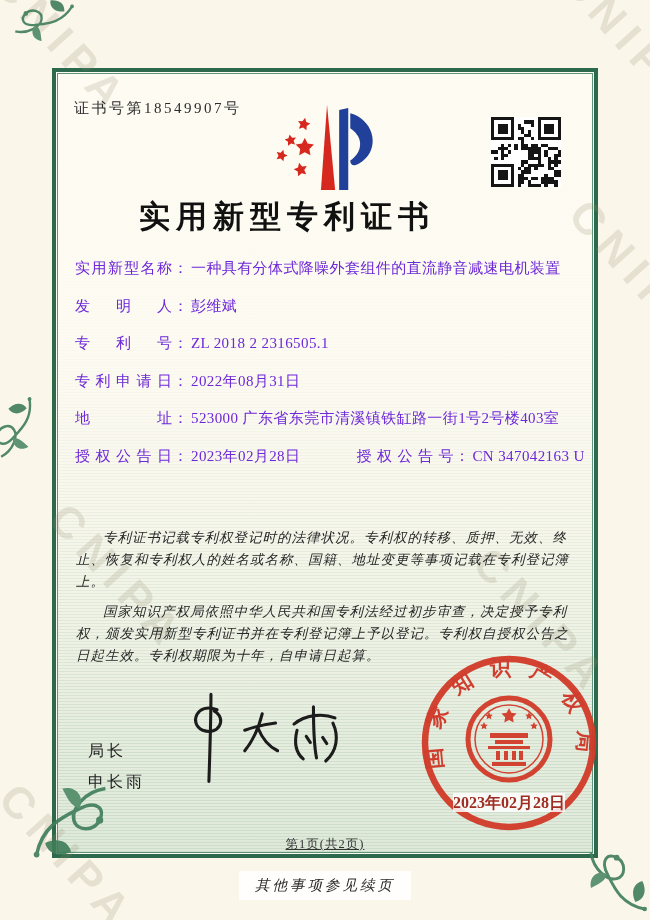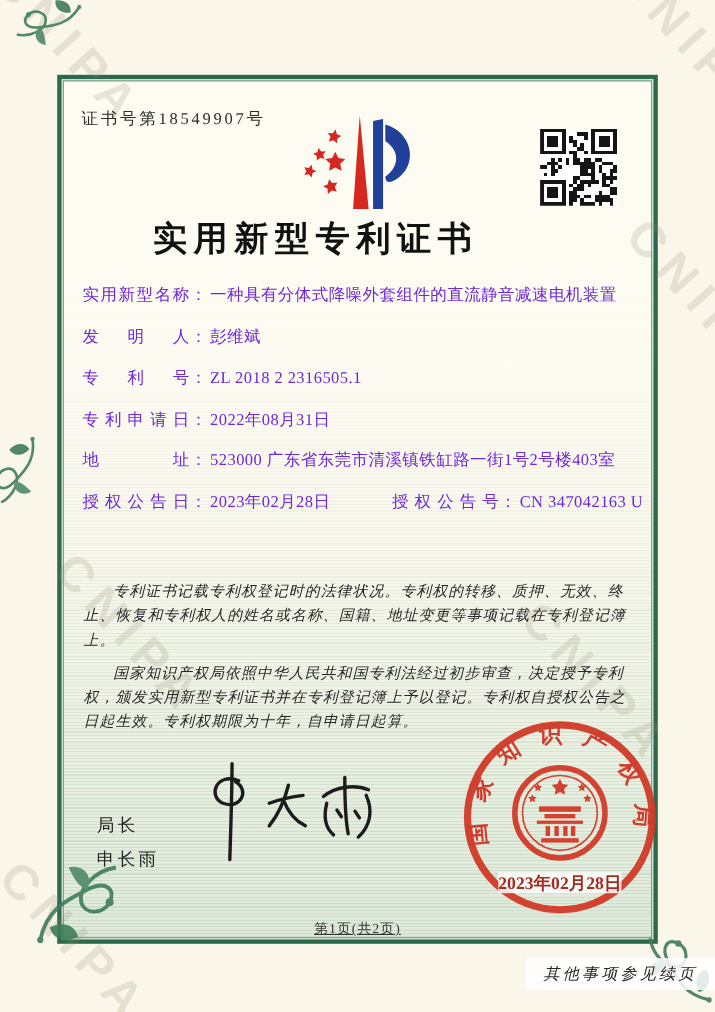--- a/index.html
+++ b/index.html
@@ -43,21 +43,21 @@
   .fval{letter-spacing:0.4px;}
   .pair2{margin-left:56px;}
   .body-text{position:absolute; z-index:3; left:76px; top:527px; width:500px;
     font-size:13.5px; line-height:22px; color:#262626; font-style:italic; letter-spacing:1px;}
   .body-text p{margin:0 0 8px 0; text-indent:2em;}
   .director{position:absolute; z-index:3; left:88px; top:735px; font-size:16px; letter-spacing:3px; color:#222; line-height:31px;}
   .sign{position:absolute; z-index:3; left:172px; top:688px; width:205px; height:105px;}
   .seal{position:absolute; z-index:4; left:416px; top:650px; width:186px; height:186px; opacity:0.95;}
   .page-num{position:absolute; z-index:3; left:52px; top:836px; width:546px; text-align:center;
     font-size:12.5px; letter-spacing:1px; color:#333;text-decoration:underline;}
-  .footer-note{position:absolute; z-index:3; left:0; top:871px; width:650px; text-align:right;}
+  .footer-note{position:absolute; z-index:3; left:0; top:871px; width:650px; text-align:center;}
   .footer-note span{display:inline-block; background:rgba(255,255,255,0.85); padding:5px 16px;
     font-size:14.5px; font-style:italic; letter-spacing:3px; color:#2a2a2a;}
   .hidden-defs{position:absolute; width:0; height:0; overflow:hidden;}
 </style>
 </head>
 <body>
 
 <svg class="hidden-defs" aria-hidden="true">
   <defs>
     <symbol id="star5" viewBox="-10 -10 20 20">

